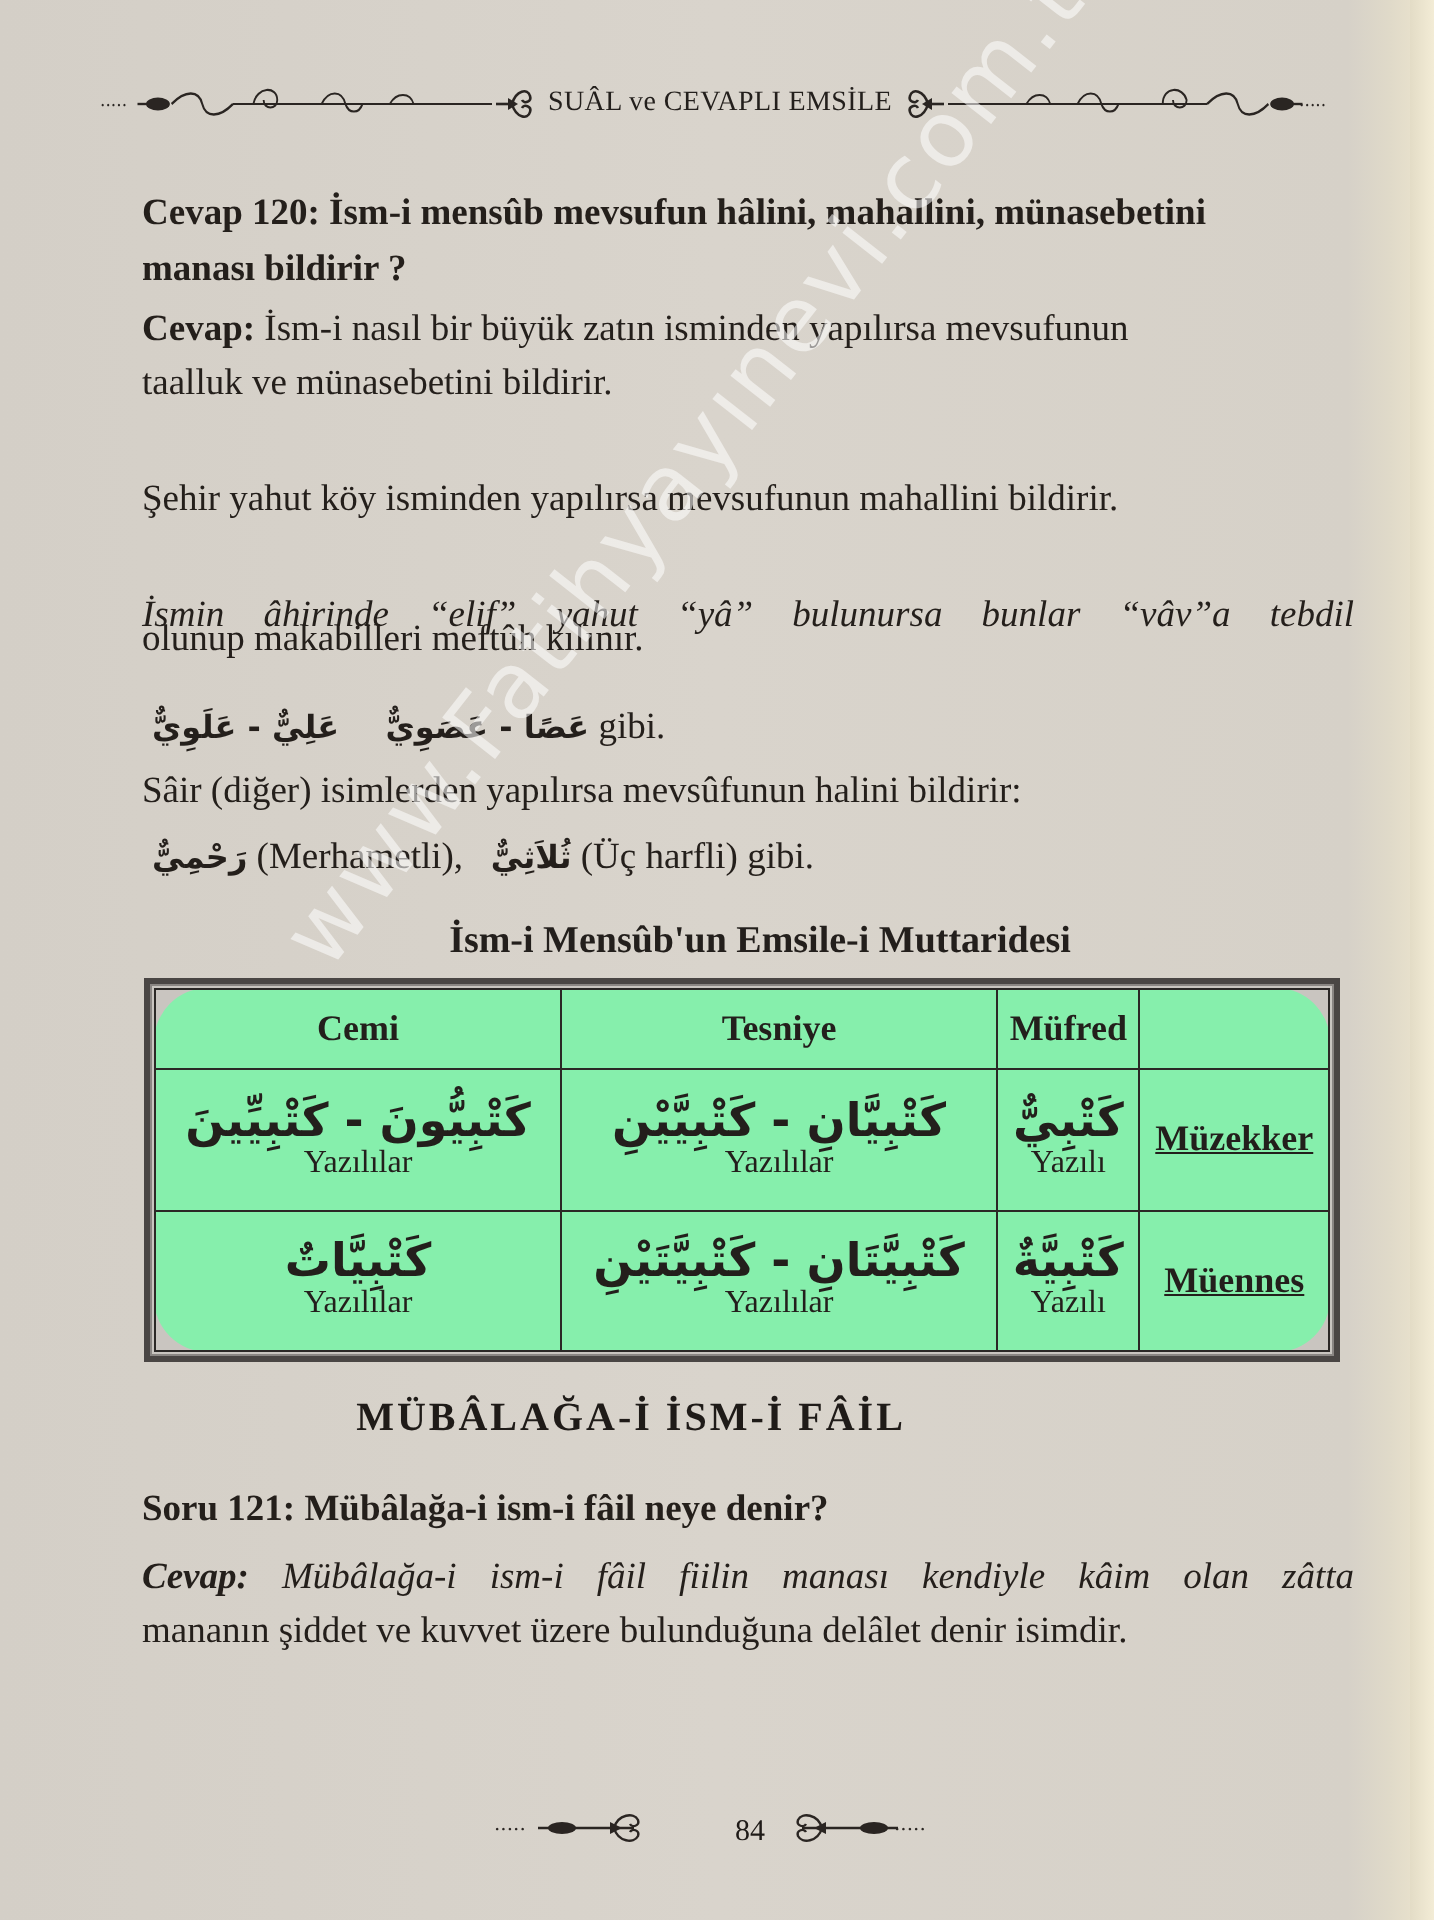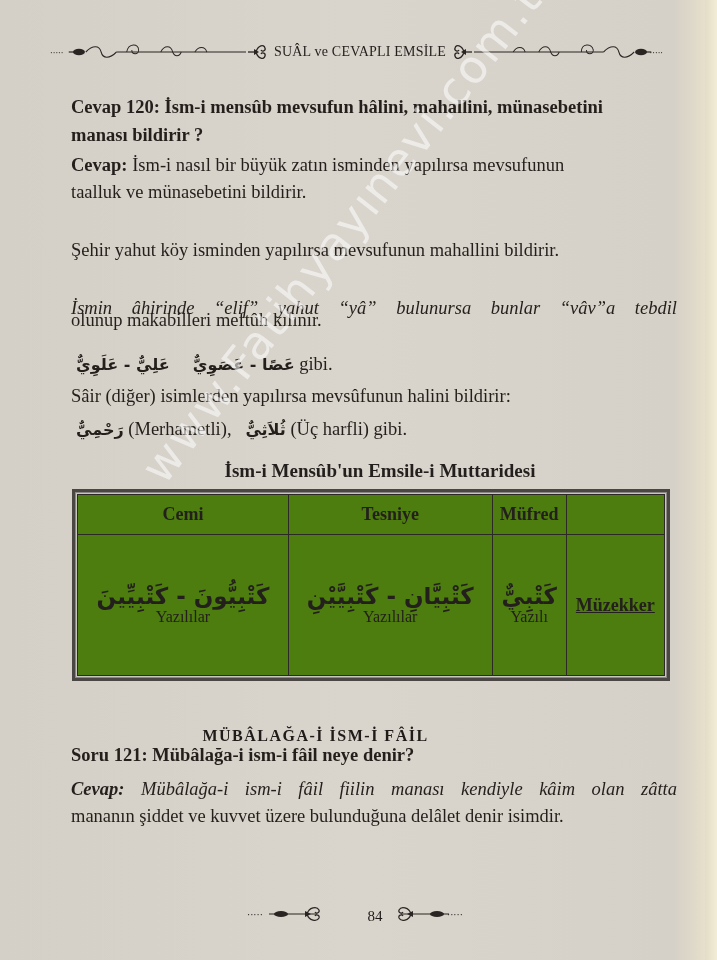--- a/index.html
+++ b/index.html
@@ -30,35 +30,35 @@
     padding: 0 6px; white-space: nowrap; color: #231f1c;
   }
   .fleuron { width: 22px; height: 22px; display: inline-block; }
   .line { position: absolute; left: 71px; font-family: "Liberation Serif", serif; font-size: 18.5px; white-space: nowrap; color: #241f1b; }
   .bold { font-weight: bold; }
   .justify { text-align: justify; text-align-last: justify; width: 606px; font-style: italic; }
   .ar { font-family: "DejaVu Sans", sans-serif; font-weight: bold; font-size: 16px; direction: rtl; unicode-bidi: isolate; }
 
   .section-title {
     position: absolute; top: 698px; left: 0; width: 631px; text-align: center;
-    font-family: "Liberation Serif", serif; font-weight: bold; font-size: 16px; letter-spacing: 1.5px; color: #1f1b18; margin-top: 29px;
+    font-family: "Liberation Serif", serif; font-weight: bold; font-size: 20px; letter-spacing: 1.5px; color: #1f1b18;
   }
   .table-title {
     position: absolute; top: 460px; left: 0; width: 760px; text-align: center;
     font-family: "Liberation Serif", serif; font-weight: bold; font-size: 19px; color: #231f1c;
   }
 
   
   .tbl-wrap {
     position: absolute; left: 72px; top: 489px; width: 598px; height: 192px;
     border: 3px solid #4a4644; box-sizing: border-box; padding: 2px; background: #c9c5c0;
     box-shadow: 0 0 0 1px #8a8683 inset;
   }
   table {
-    width: 100%; height: 100%; border-collapse: collapse; background: #4d7c0f;
+    width: 100%; height: 100%; border-collapse: collapse; background: #86efac; border-radius: 27px;
   }
   td, th {
     border: 1px solid #2b2826; text-align: center; vertical-align: middle;
     font-family: "Liberation Serif", serif; color: #231f1c;
   }
   th { font-size: 18px; font-weight: bold; height: 37px; }
   td.label { font-size: 18px; font-weight: bold; text-decoration: underline; }
   .cell-ar { font-family: "DejaVu Sans", sans-serif; font-weight: bold; font-size: 23px; direction: rtl; unicode-bidi: isolate; display: block; line-height: 24px; }
   .cell-tr { font-size: 16px; display: block; line-height: 18px; }
 
@@ -178,20 +178,35 @@
         <td>
           <span class="cell-ar">كَتْبِيَّانِ - كَتْبِيَّيْنِ</span>
           <span class="cell-tr">Yazılılar</span>
         </td>
         <td>
           <span class="cell-ar">كَتْبِيٌّ</span>
           <span class="cell-tr">Yazılı</span>
         </td>
         <td class="label">Müzekker</td>
       </tr>
+      <tr>
+        <td>
+          <span class="cell-ar">كَتْبِيَّاتٌ</span>
+          <span class="cell-tr">Yazılılar</span>
+        </td>
+        <td>
+          <span class="cell-ar">كَتْبِيَّتَانِ - كَتْبِيَّتَيْنِ</span>
+          <span class="cell-tr">Yazılılar</span>
+        </td>
+        <td>
+          <span class="cell-ar">كَتْبِيَّةٌ</span>
+          <span class="cell-tr">Yazılı</span>
+        </td>
+        <td class="label">Müennes</td>
+      </tr>
     </tbody>
       </table>
   </div>
 
   <div class="section-title">MÜBÂLAĞA-İ İSM-İ FÂİL</div>
 
   <div class="line bold" style="top:745px;">
     <span>Soru 121:</span>
     <span>Mübâlağa-i ism-i fâil neye denir?</span>
   </div>

